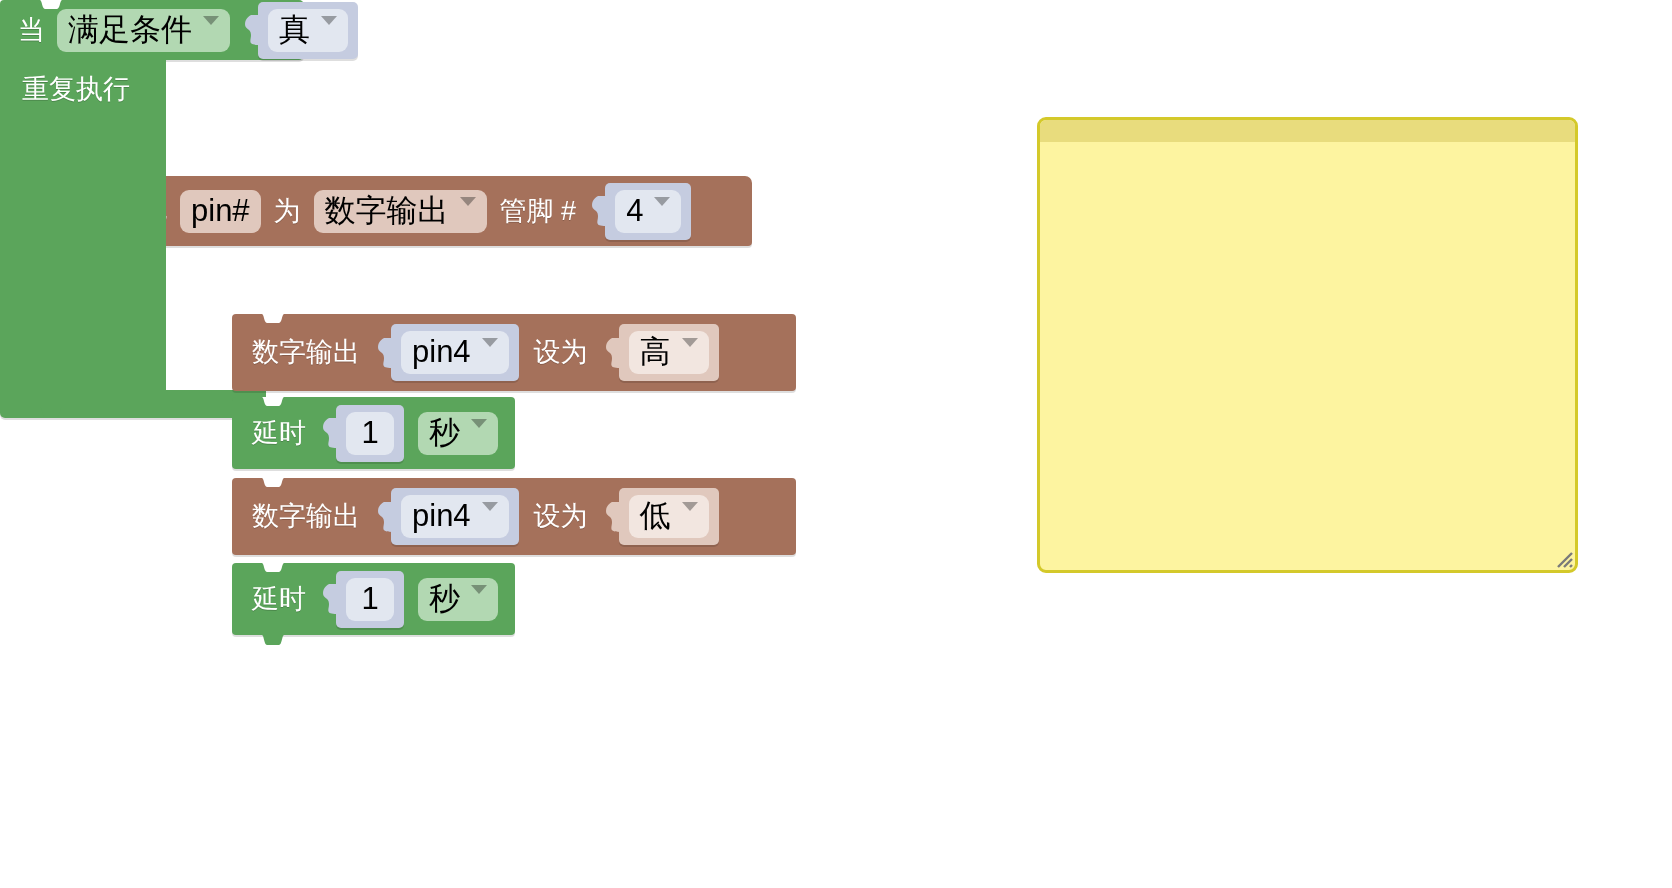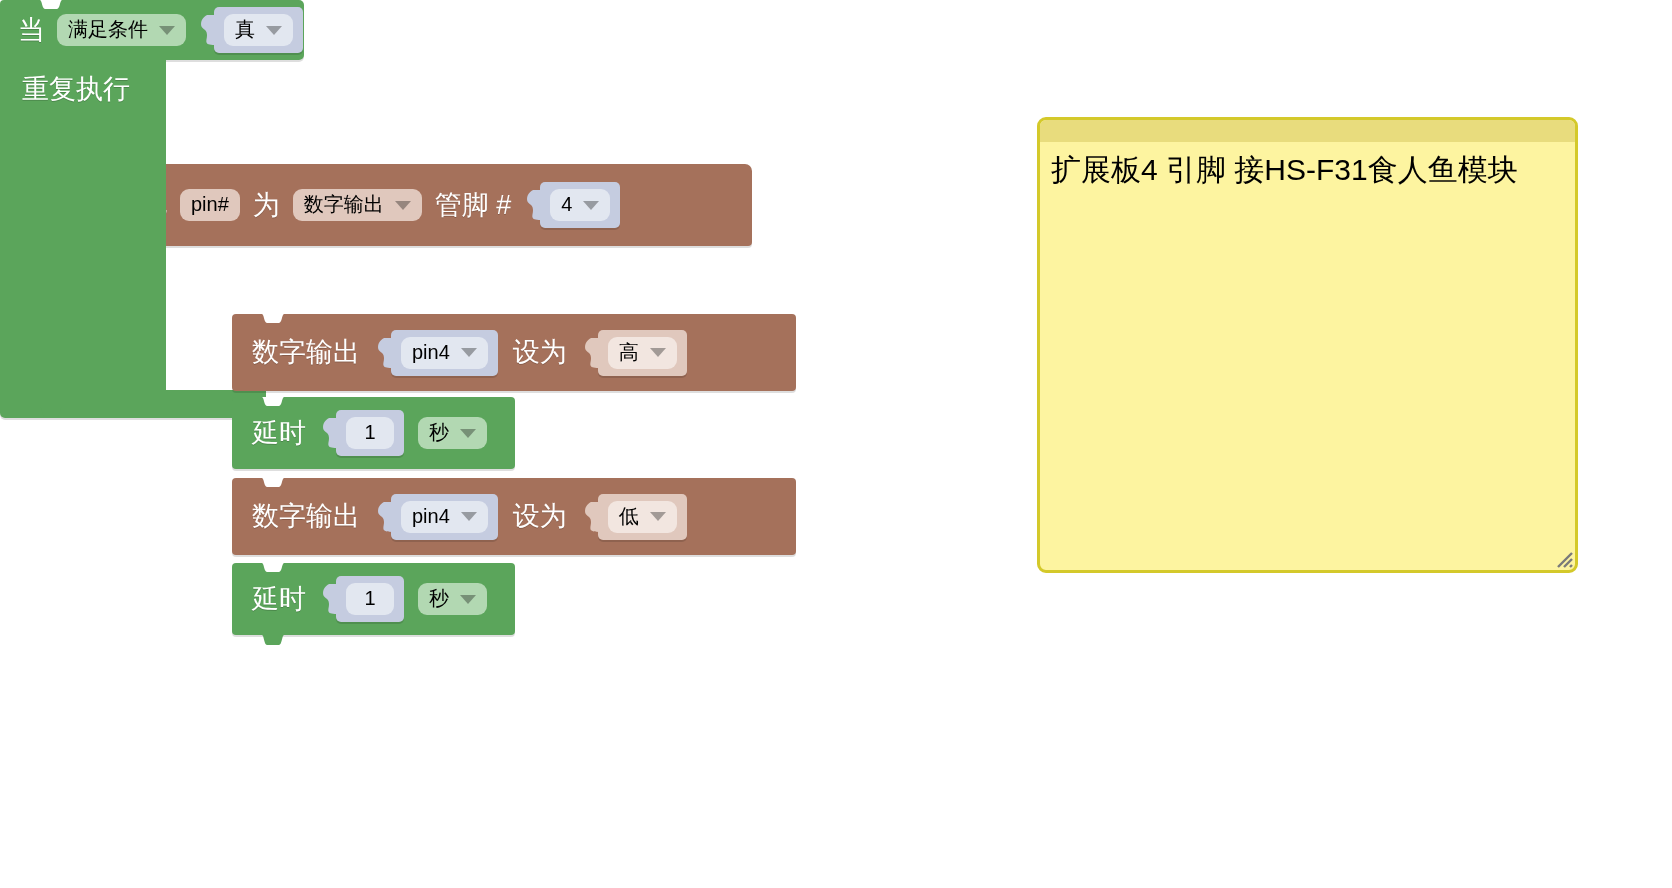--- a/index.html
+++ b/index.html
@@ -19,24 +19,24 @@
   .lbl{
     color:#ffffff;
     font-size:27px;
     line-height:1;
     white-space:nowrap;
     text-shadow:0 1px 0 rgba(0,0,0,.18);
   }
 
   
   .field{
-    display:inline-flex;align-items:center;justify-content:center;
+    display:inline-flex;align-items:flex-start;justify-content:center;
     border-radius:9px;
     color:#000;
-    font-size:20px;
+    font-size:31px;
     line-height:1;
     white-space:nowrap;
     padding:5px 11px 7px 11px;
   }
   .caret{
     display:inline-block;
     width:0;height:0;
     border-left:8px solid transparent;
     border-right:8px solid transparent;
     border-top:9px solid rgba(0,0,0,.33);
@@ -62,21 +62,21 @@
   
   .plug{
     position:absolute;left:-13px;top:50%;margin-top:-15px;
     width:14px;height:30px;
   }
 
   
 
   
   #init-block{
-    left:68px;top:164px;width:684px;height:82px;
+    left:68px;top:176px;width:684px;height:70px;
     border-radius:7px 7px 4px 4px;
   }
   #init-block .row{padding-left:18px;gap:13px;}
 
   
   #loop-block{left:68px;top:250px;width:266px;height:420px;}
   #loop-head{
     position:absolute;left:0;top:0;width:304px;height:60px;
     border-radius:4px 5px 5px 4px;
   }
@@ -303,21 +303,20 @@
 
       <span class="field green-field">
         <span>秒</span>
         <i class="caret"></i>
       </span>
     </div>
   </div>
 
   <div id="comment">
     <div id="comment-bar"></div>
-    <div id="comment-text">扩展板4 引脚 接HS-F31食人鱼模块</div>
     <svg id="comment-resize" viewBox="0 0 19 19">
       <path d="M18,4 L4,18" stroke="#7a7a7a" stroke-width="2.4" fill="none"></path>
       <path d="M18,10 L10,18" stroke="#7a7a7a" stroke-width="2.4" fill="none"></path>
       <path d="M18,16 L16,18" stroke="#7a7a7a" stroke-width="2.4" fill="none"></path>
     </svg>
   </div>
 
 </div>
 
 </body></html>

